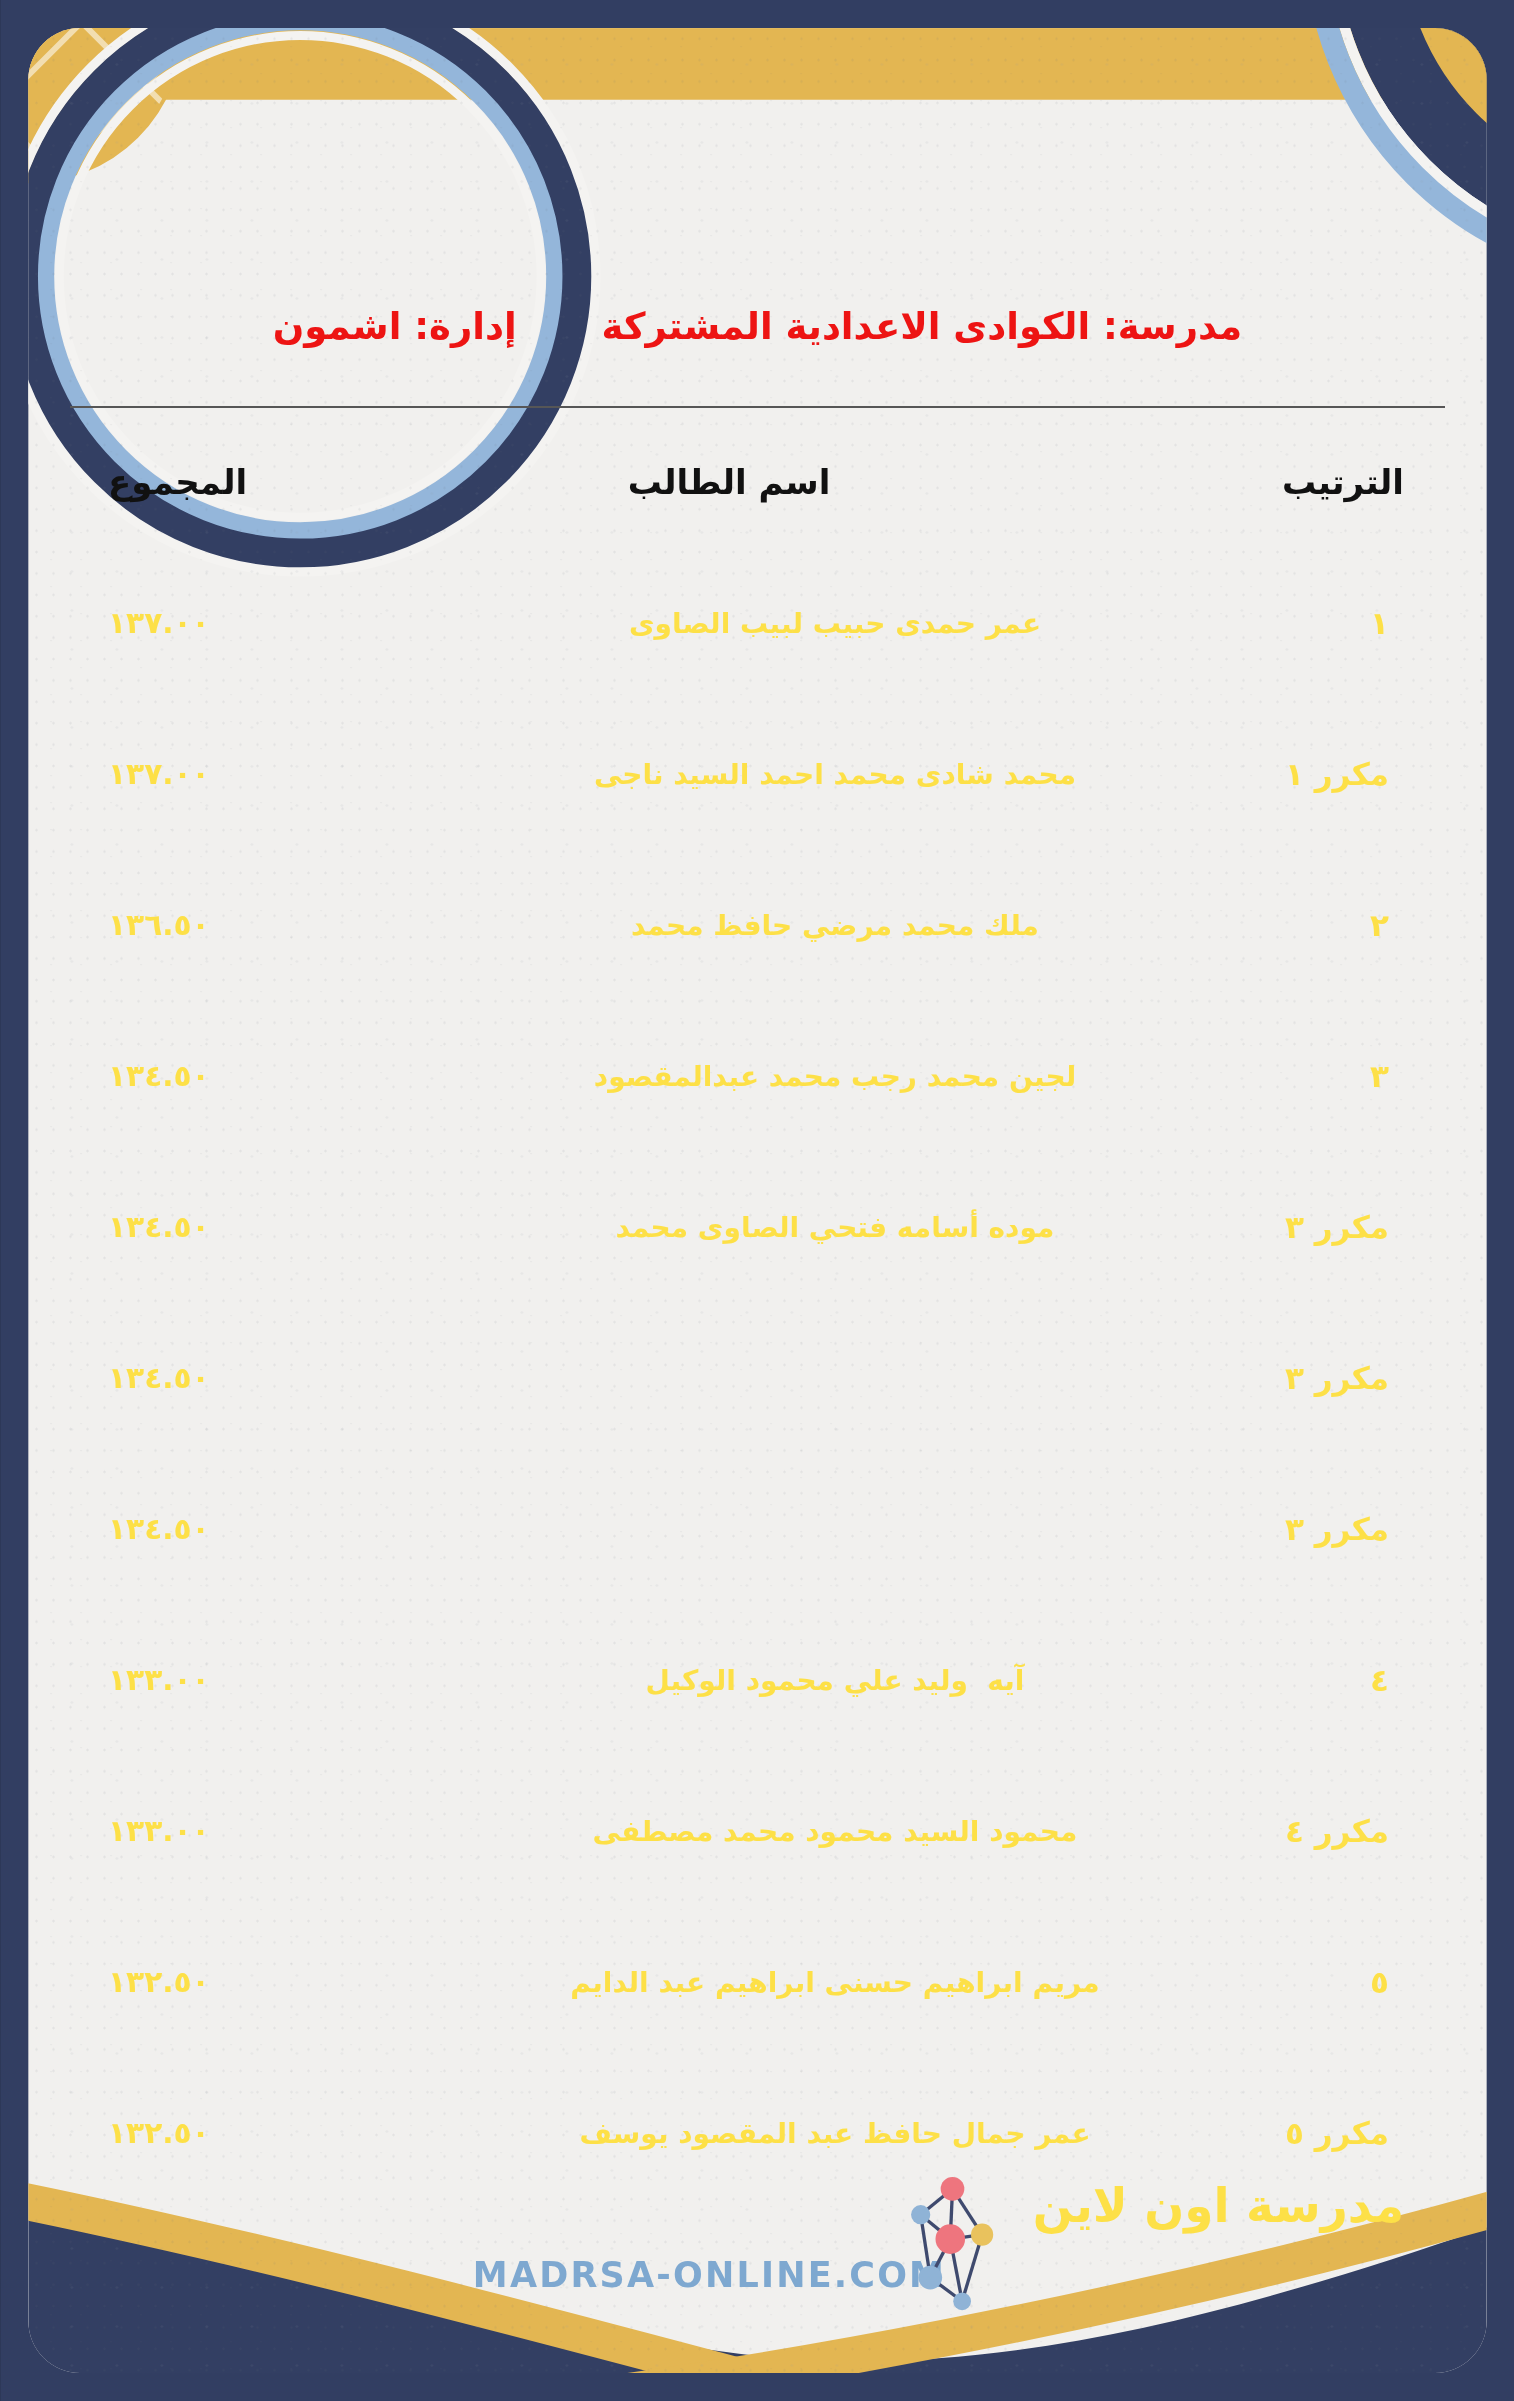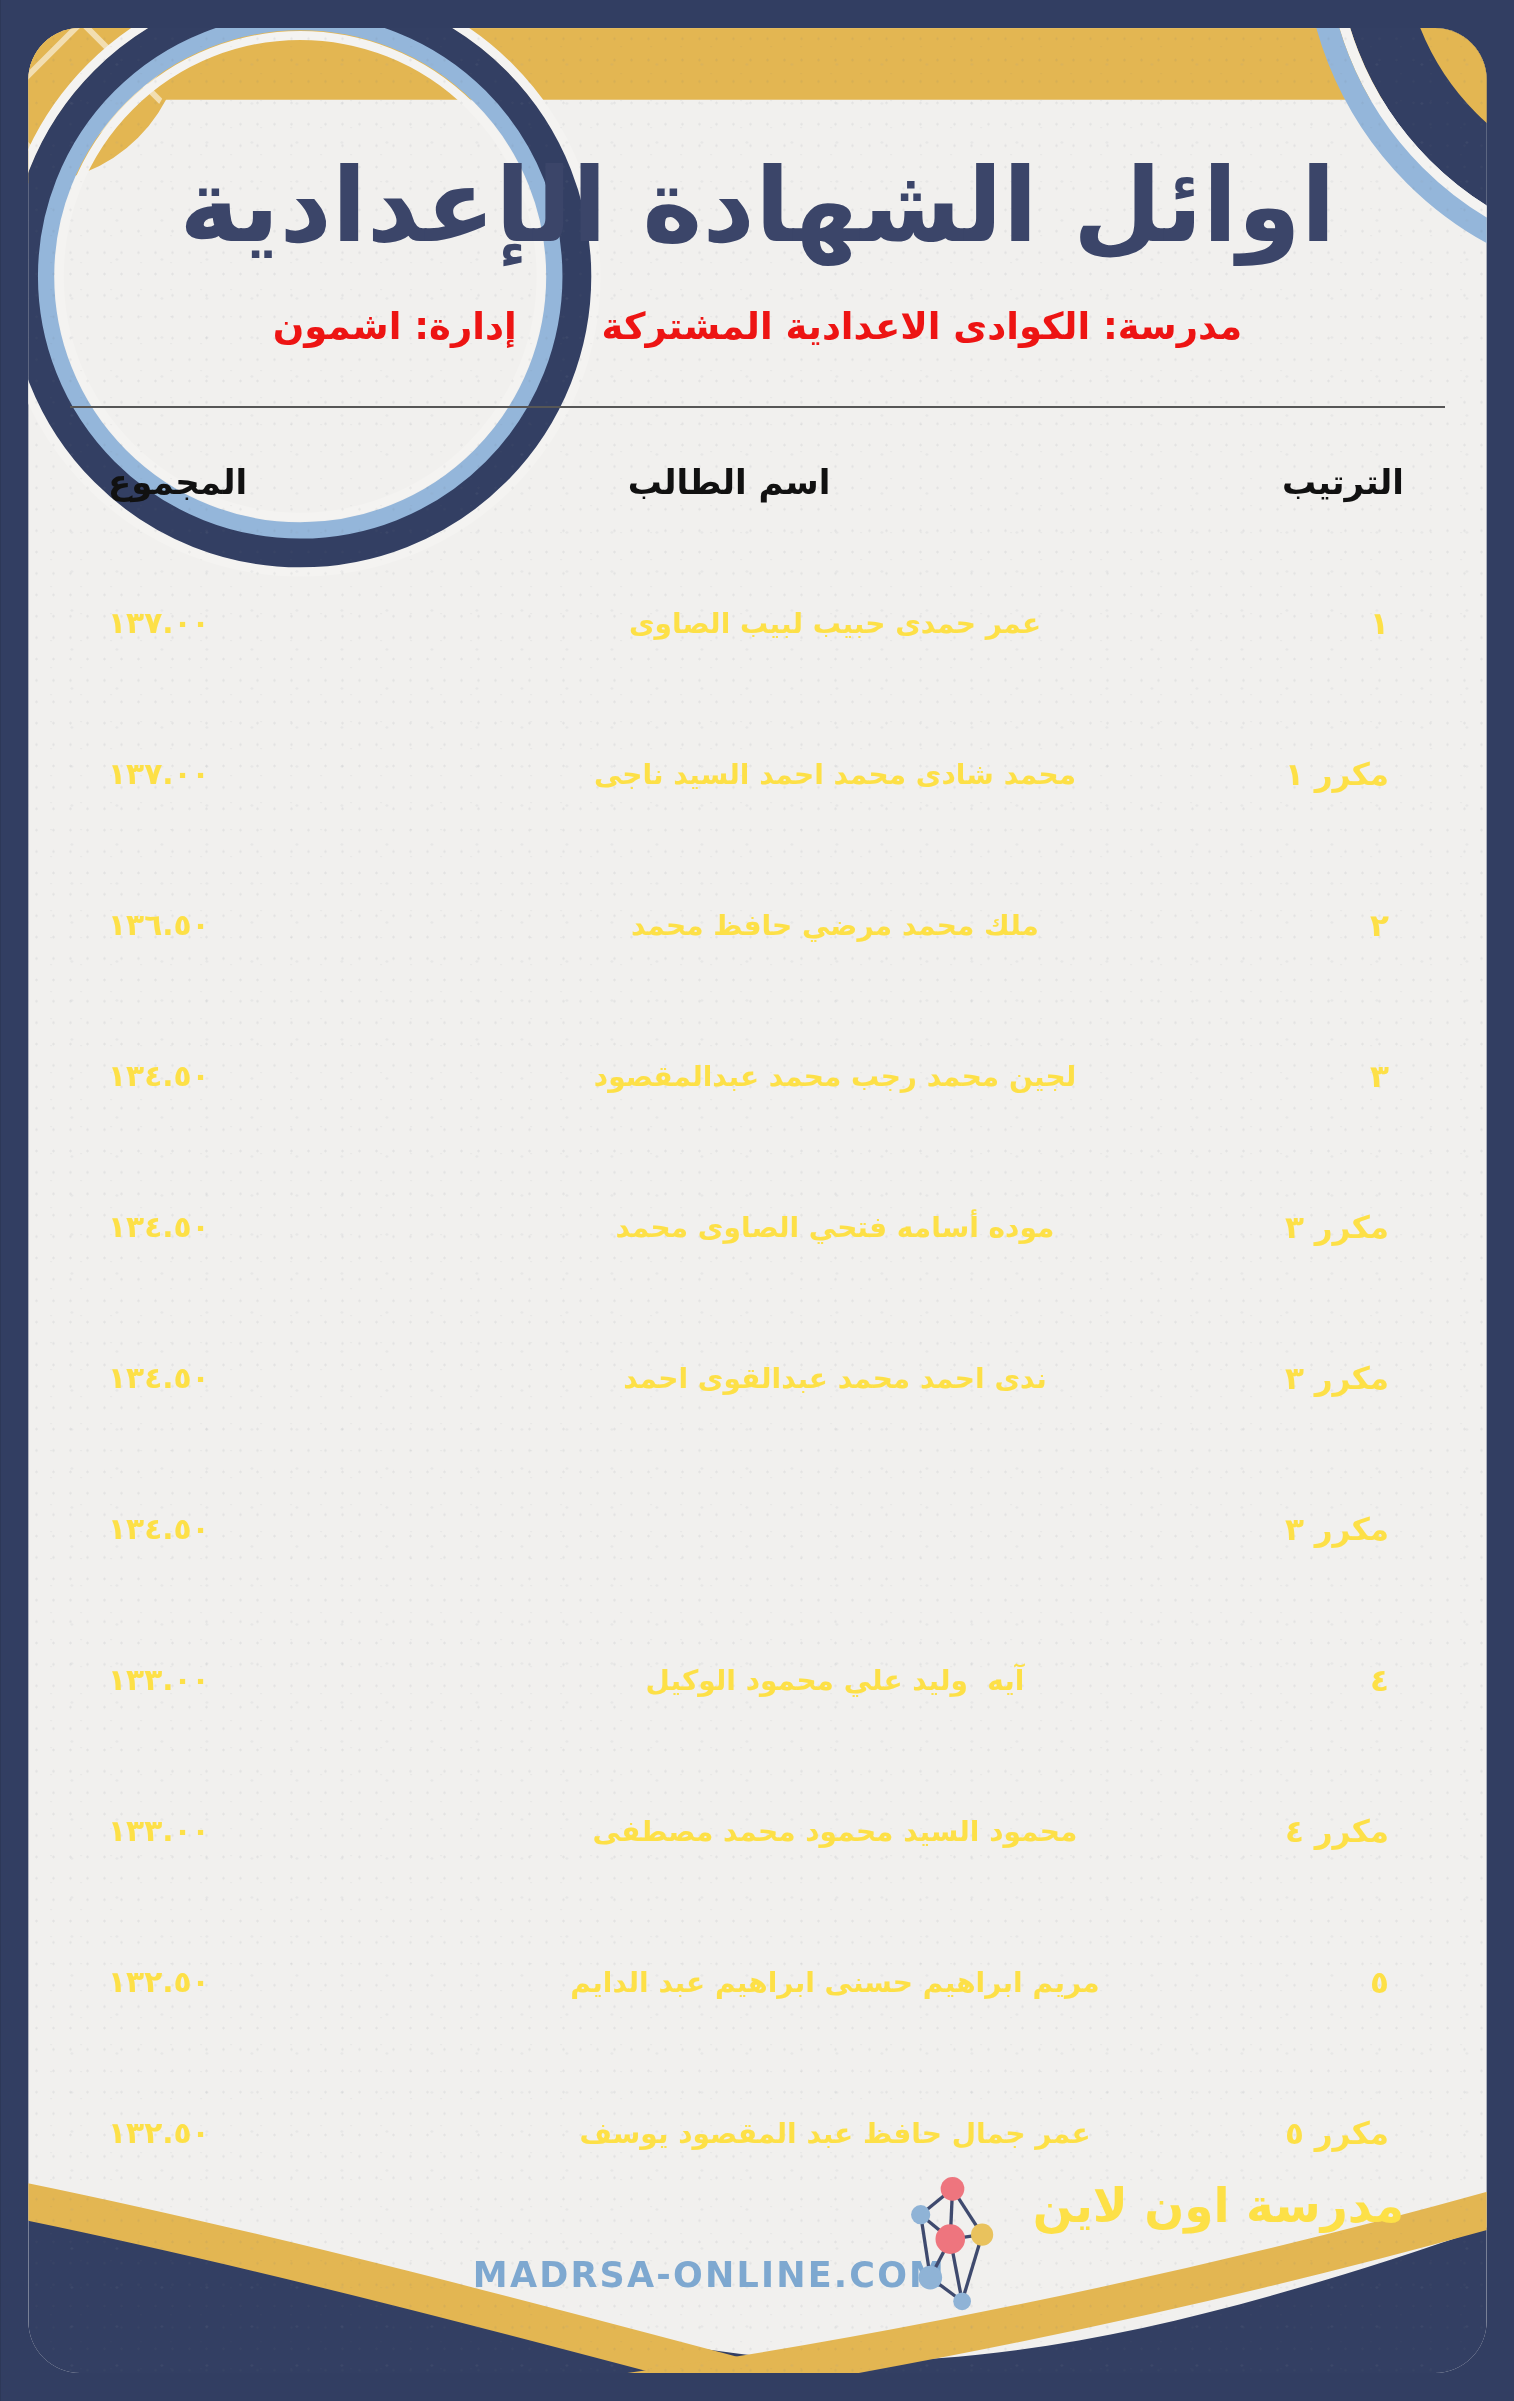--- a/index.html
+++ b/index.html
@@ -96,21 +96,20 @@
       <g>
         <path d="M 38,3005 C 350,3065 650,3142 1000,3186 C 1320,3226 1650,3140 2012,3015 L 2012,3212 L 38,3212 Z" fill="#333f63"></path>
         <path d="M 10,2975 C 380,3050 750,3150 1200,3270" fill="none" stroke="#e3b652" stroke-width="50"></path>
         <path d="M 560,3270 C 980,3235 1560,3120 2040,2985" fill="none" stroke="#e3b652" stroke-width="50"></path>
       </g>
     </g>
   </svg>
 
   <div class="texture"></div>
 
-  <div class="title">اوائل الشهادة الإعدادية</div>
 
   <div class="subtitle">
     <span>مدرسة: الكوادى الاعدادية المشتركة</span>
     <span>إدارة: اشمون</span>
   </div>
 
   <div class="divider"></div>
 
   <div class="thead">
     <div class="h-rank">الترتيب</div>
@@ -139,21 +138,20 @@
       <div class="cell name">لجين محمد رجب محمد عبدالمقصود</div>
       <div class="cell total">١٣٤.٥٠</div>
     </div>
     <div class="trow">
       <div class="cell rank">مكرر ٣</div>
       <div class="cell name">موده أسامه فتحي الصاوى محمد</div>
       <div class="cell total">١٣٤.٥٠</div>
     </div>
     <div class="trow">
       <div class="cell rank">مكرر ٣</div>
-      <div class="cell name">ندى احمد محمد عبدالقوى احمد</div>
       <div class="cell total">١٣٤.٥٠</div>
     </div>
     <div class="trow">
       <div class="cell rank">مكرر ٣</div>
       <div class="cell total">١٣٤.٥٠</div>
     </div>
     <div class="trow">
       <div class="cell rank">٤</div>
       <div class="cell name">آيه  وليد علي محمود الوكيل</div>
       <div class="cell total">١٣٣.٠٠</div>

